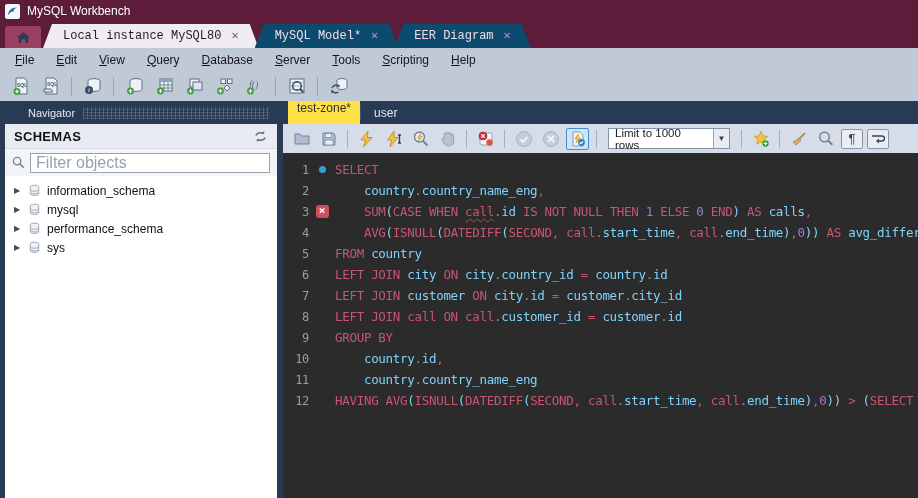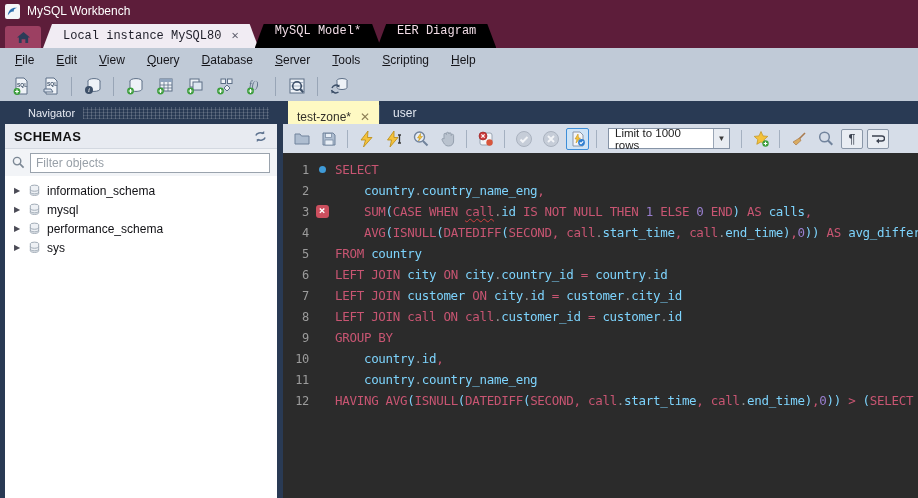--- a/index.html
+++ b/index.html
@@ -9,21 +9,21 @@
   
   .titlebar { height:22px; background:#5d1d3a; display:flex; align-items:center; gap:7px; padding-left:5px; flex:none; }
   .logo { width:15px; height:15px; background:#f4f6f8; border-radius:2px; display:flex; align-items:center; justify-content:center; }
   .titlebar .wtitle { color:#fff; font-size:12px; }
 
   
   .maintabs { height:26px; background:#5d1d3a; display:flex; align-items:flex-end; padding-left:5px; flex:none;font-family:Liberation Mono, monospace; }
   .home-tab { width:36px; height:22px; margin-right:6px; margin-bottom:0; background:#9c4062; border-radius:3px 3px 0 0; display:flex; align-items:center; justify-content:center; }
   .mtab { height:24px; display:flex; align-items:center; gap:10px; padding:0 20px; font-size:12px; clip-path:polygon(9px 0, calc(100% - 9px) 0, 100% 100%, 0 100%); margin-left:-4px; }
   .mtab.active { background:#f1ecf3; color:#1d1d28; }
-  .mtab.inactive { background:#000000; color:#f2dce6;flex-direction:column; }
+  .mtab.inactive { background:#0c4a6e; color:#f2dce6; }
   .mtab .x { font-size:12px; line-height:1; }
   .mtab.active .x { color:#5d5d6b; }
   .mtab.inactive .x { color:#d98aa8; }
 
   
   .menubar { height:23px; background:#c0cad7; display:flex; align-items:center; padding-left:4px; flex:none; font-size:12px; color:#15151a; }
   .menu-item { padding:3px 11px; }
   .menu-item u { text-decoration:underline; }
 
   
@@ -37,31 +37,31 @@
   .left-panel { width:272px; flex:none; display:flex; flex-direction:column; background:#fff; }
   .nav-header { height:23px; background:#293a54; display:flex; align-items:center; padding:0 8px; flex:none; }
   .nav-header .nv { color:#e8ebf3; font-size:11px; flex:none;padding-left:15px; }
   .nav-header .stipple { flex:1; height:12px; margin-left:8px;
       background:repeating-linear-gradient(90deg, rgba(255,255,255,.18) 0 1px, transparent 1px 4px),
                  repeating-linear-gradient(0deg, rgba(255,255,255,.12) 0 1px, transparent 1px 3px); }
   .schemas-bar { height:25px; background:#e8ebf1; border-bottom:1px solid #d3d8e0; display:flex; align-items:center; padding:0 9px; flex:none; }
   .schemas-bar .sct { font-size:13px; font-weight:bold; color:#111; letter-spacing:.3px; }
   .schemas-bar .sp { flex:1; }
   .filter-row { height:27px; background:#f2f4f7; display:flex; align-items:center; gap:5px; padding:0 7px; flex:none; }
-  .filter-input { flex:1; height:20px; border:1px solid #9aa3ad; background:#fff; font-size:12px; padding:0 5px; color:#7f1d1d; font-family:"Liberation Sans",sans-serif; }
+  .filter-input { flex:1; height:20px; border:1px solid #9aa3ad; background:#fff; font-size:16px; padding:0 5px; color:#7f1d1d; font-family:"Liberation Sans",sans-serif; }
   .filter-input::placeholder { color:#98a0a8; }
   .tree { flex:1; background:#fff; padding-top:5px; }
   .tree-row { height:19px; display:flex; align-items:center; gap:6px; padding-left:9px; font-size:12px; color:#101014; }
   .tw { color:#4a4a55; font-size:8px; width:8px; }
 
   
   .splitter { width:6px; background:#293a54; flex:none; }
   .editor { flex:1; min-width:0; display:flex; flex-direction:column; }
   .edit-tabs { height:23px; background:#293a54; display:flex; align-items:stretch; padding-left:5px; flex:none; }
-  .etab-active { background:#fef9c3; color:#33302a; font-size:12px; display:flex; align-items:flex-end; gap:9px; padding:0 9px; }
+  .etab-active { background:#fde047; color:#33302a; font-size:12px; display:flex; align-items:flex-end; gap:9px; padding:0 9px;flex-direction:column; }
   .etab-active .x { color:#8d7f56; font-size:12px; }
   .etab-sep { width:1px; background:#40546f; margin:4px 0; }
   .etab { color:#e2e7f0; font-size:12px; display:flex; align-items:center; padding:0 13px; }
 
   .sql-toolbar { height:29px; background:#d6dde8; display:flex; align-items:center; padding:0 7px; gap:4px; flex:none; }
   .sbtn { width:23px; height:22px; display:flex; align-items:center; justify-content:center; border-radius:2px; }
   .sbtn.hl { border:1px solid #3e8ed8; background:#cfe4f6; }
   .sbtn.boxed { border:1px solid #8a97a8; background:#e9edf3; width:22px; height:20px; }
   .sdiv { width:1px; height:18px; background:#a4b0c0; margin:0 3px; }
   .limit-select { display:flex; align-items:stretch; height:21px; background:#fff; border:1px solid #8593a6; margin:0 4px; }

